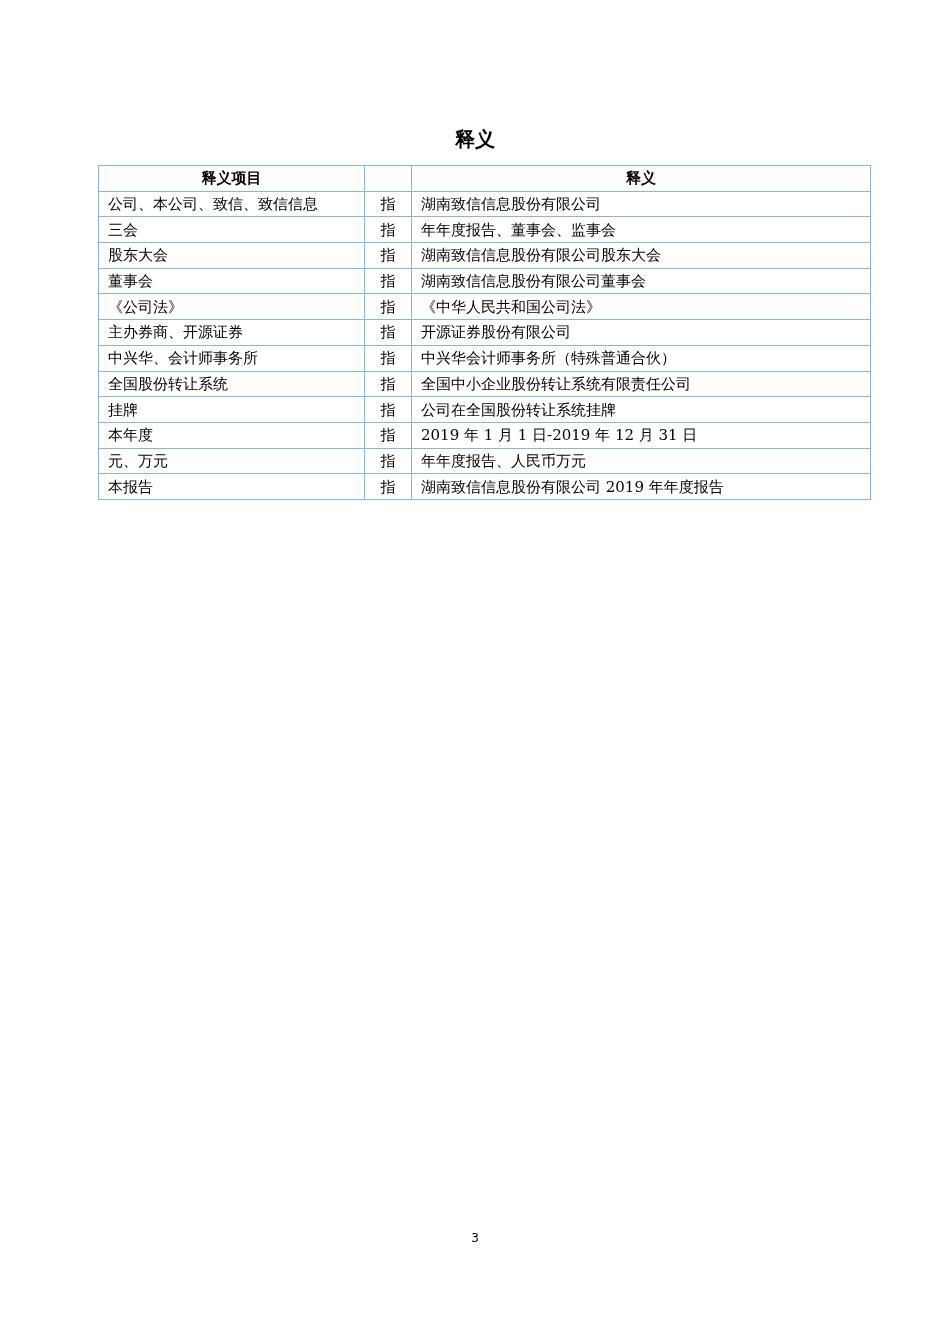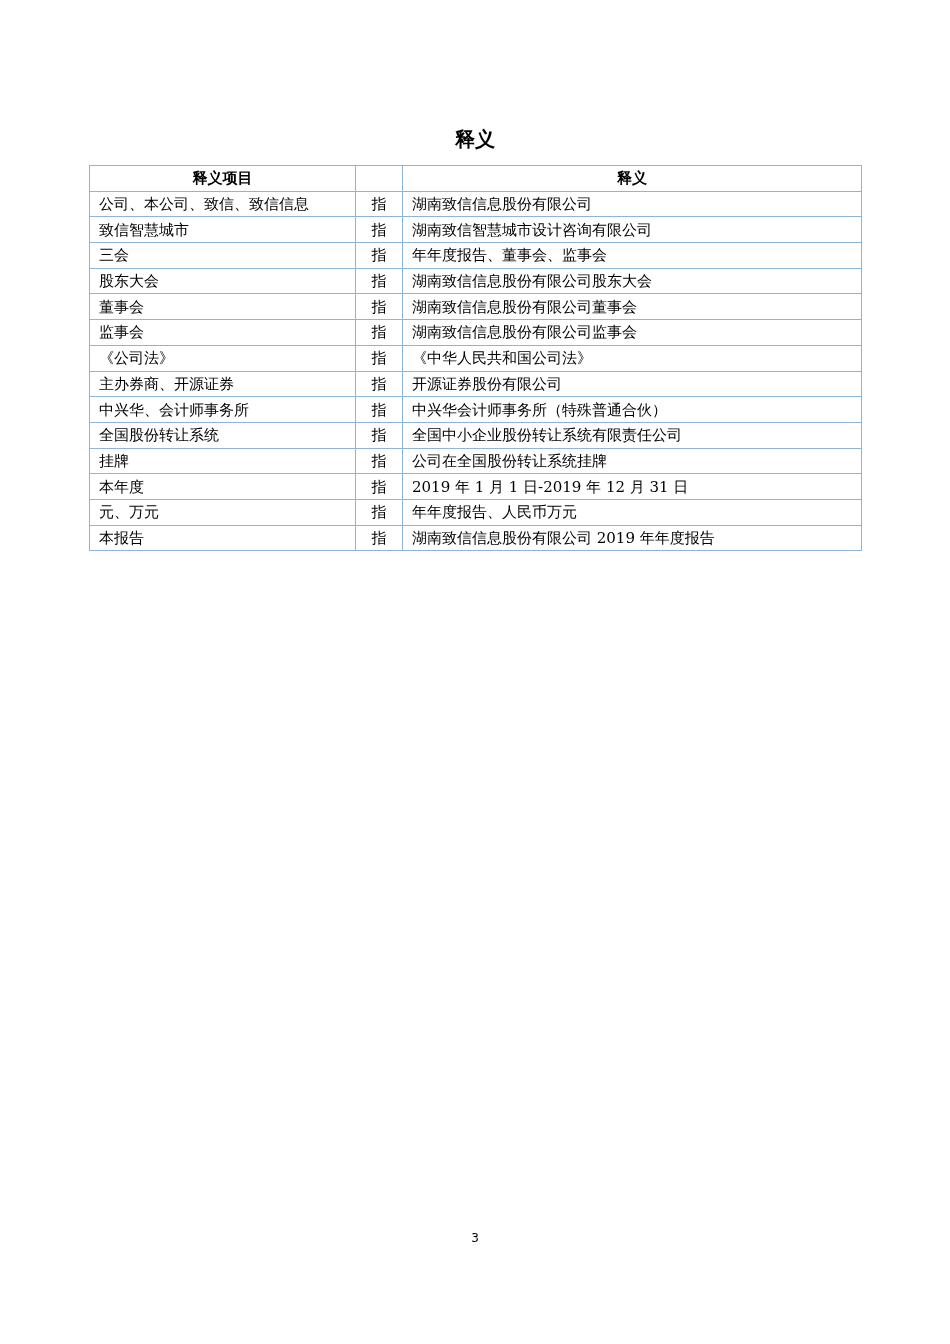--- a/index.html
+++ b/index.html
@@ -21,21 +21,21 @@
       width: 950px;
       text-align: center;
       font-family: "DejaVu Sans", "Liberation Sans", sans-serif;
       font-weight: bold;
       font-size: 20px;
       line-height: 30px;
     }
     table.defs {
       position: absolute;
       top: 165px;
-      left: 89px;
+      left: 98px;
       width: 772px;
       border-collapse: collapse;
       table-layout: fixed;
       font-size: 15px;
     }
     table.defs col.c1 { width: 266px; }
     table.defs col.c2 { width: 47px; }
     table.defs col.c3 { width: 459px; }
     table.defs th, table.defs td {
       border: 1px solid #8eb4d6;
@@ -86,43 +86,33 @@
       <th>释义</th>
     </tr>
   </thead>
   <tbody>
     <tr>
       <td>公司、本公司、致信、致信信息</td>
       <td class="mid">指</td>
       <td>湖南致信信息股份有限公司</td>
     </tr>
     <tr>
-      <td>致信智慧城市</td>
-      <td class="mid">指</td>
-      <td>湖南致信智慧城市设计咨询有限公司</td>
-    </tr>
-    <tr>
       <td>三会</td>
       <td class="mid">指</td>
       <td>年年度报告、董事会、监事会</td>
     </tr>
     <tr>
       <td>股东大会</td>
       <td class="mid">指</td>
       <td>湖南致信信息股份有限公司股东大会</td>
     </tr>
     <tr>
       <td>董事会</td>
       <td class="mid">指</td>
       <td>湖南致信信息股份有限公司董事会</td>
-    </tr>
-    <tr>
-      <td>监事会</td>
-      <td class="mid">指</td>
-      <td>湖南致信信息股份有限公司监事会</td>
     </tr>
     <tr>
       <td>《公司法》</td>
       <td class="mid">指</td>
       <td>《中华人民共和国公司法》</td>
     </tr>
     <tr>
       <td>主办券商、开源证券</td>
       <td class="mid">指</td>
       <td>开源证券股份有限公司</td>

